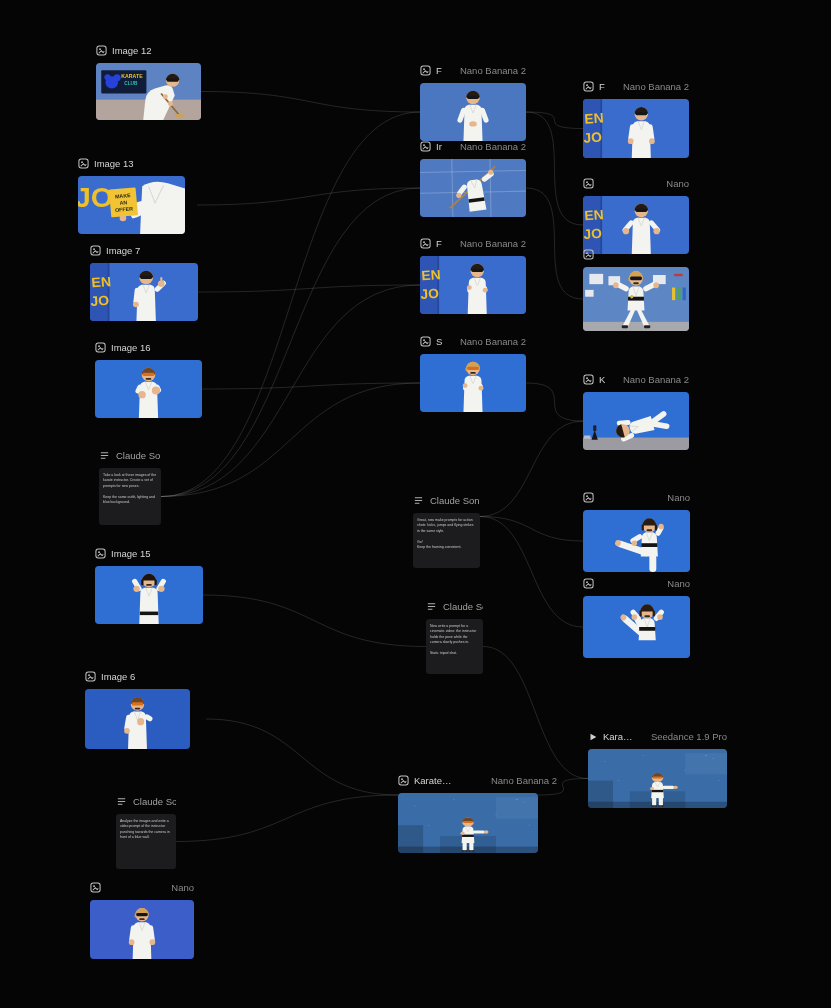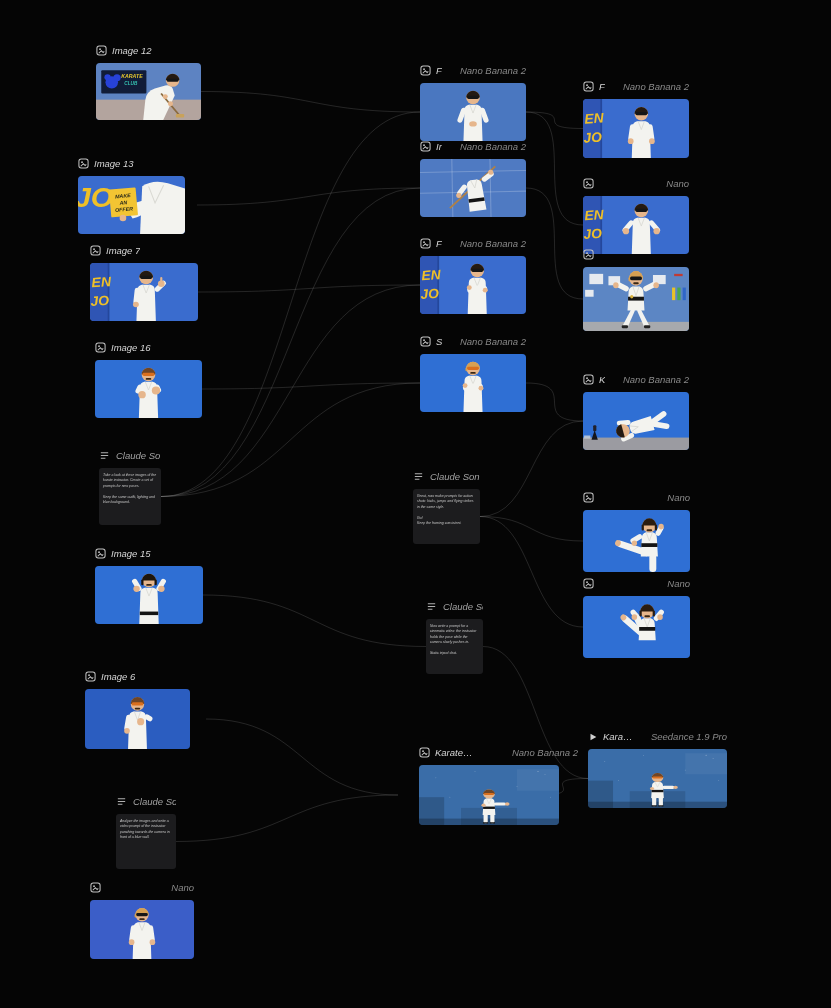--- a/index.html
+++ b/index.html
@@ -1,17 +1,17 @@
 <!DOCTYPE html>
 <html><head>
 <meta charset="utf-8">
 <style>
   html,body{margin:0;padding:0;background:#050505;}
   body{width:831px;height:1008px;overflow:hidden;font-family:"Liberation Sans",sans-serif;position:relative;}
-  #canvas{position:absolute;inset:0;font-style:italic;}
+  #canvas{position:absolute;inset:0;}
   #edges{position:absolute;left:0;top:0;}
   .node{position:absolute;}
   .hdr{display:flex;align-items:center;gap:5px;height:13px;margin-bottom:6px;font-size:9.5px;line-height:13px;}
   .hdr svg{flex:0 0 auto;display:block;}
   .ttl{color:#d6d6d6;white-space:nowrap;overflow:hidden;}
   .ttl.pt{color:#a2a2a2;margin-left:1px;}
   .mdl{margin-left:auto;color:#8a8a8a;white-space:nowrap;text-align:center;}
   .thumb{border-radius:4px;overflow:hidden;display:block;background:#123;}
   .thumb svg{display:block;width:100%;height:100%;}
   .card{background:#1c1c1e;border-radius:3px;padding:5px 4px;color:#c9c9c9;font-size:3.5px;line-height:1.55;white-space:pre-wrap;overflow:hidden;box-sizing:border-box;}
@@ -401,21 +401,21 @@
             <circle cx="7.5" cy="33" r="2.3" fill="#e6b68c"></circle>
             <circle cx="0" cy="14" r="6.4" fill="#e6b68c"></circle>
             <path d="M -6.5 14 A 6.5 6.5 0 0 1 6.5 14 Z" fill="#d6a052"></path>
             <rect x="-7.1" y="13" width="1.8" height="3.6" rx="0.9" fill="#d6a052"></rect>
             <rect x="-5.6" y="12.4" width="11.2" height="3.1" rx="1.4" fill="#d96f1e"></rect>
             <rect x="-2.6" y="17.4" width="5.2" height="1.7" rx="0.85" fill="#3a2714"></rect>
           </g>
         </svg>
       </div>
     </div>
-    <div class="node" style="left: 413px; top: 470px; width: 67px;">
+    <div class="node" style="left: 413px; top: 494px; width: 67px;">
       <div class="hdr">
         <svg width="11" height="11" viewBox="0 0 12 12">
           <path d="M2 3 H10 M2 6 H10 M2 9 H7" stroke="#b0b0b0" stroke-width="1.2" fill="none"></path>
         </svg>
         <span class="ttl pt">Claude Son</span>
       </div>
       <div class="card" style="width:67px;height:55px">Great, now make prompts for action shots: kicks, jumps and flying strikes in the same style.
 
 Go!
 Keep the framing consistent.</div>
@@ -424,21 +424,21 @@
       <div class="hdr">
         <svg width="11" height="11" viewBox="0 0 12 12">
           <path d="M2 3 H10 M2 6 H10 M2 9 H7" stroke="#b0b0b0" stroke-width="1.2" fill="none"></path>
         </svg>
         <span class="ttl pt">Claude So</span>
       </div>
       <div class="card" style="width:57px;height:55px">Now write a prompt for a cinematic video: the instructor holds the pose while the camera slowly pushes in.
 
 Static tripod shot.</div>
     </div>
-    <div class="node" style="left: 398px; top: 746px; width: 159px; margin-left: 21px;">
+    <div class="node" style="left: 398px; top: 774px; width: 159px;">
       <div class="hdr">
         <svg width="11" height="11" viewBox="0 0 12 12">
           <rect x="1" y="1" width="10" height="10" rx="2.5" fill="none" stroke="#c4c4c4" stroke-width="1.1"></rect>
           <circle cx="4.4" cy="4.5" r="1" fill="#c4c4c4"></circle>
           <path d="M3 9 L5.8 6.2 L7.8 8.2 L9 7" stroke="#c4c4c4" stroke-width="1.1" fill="none"></path>
         </svg>
         <span class="ttl">Karate…</span>
         <span class="mdl">Nano Banana 2</span>
       </div>
       <div class="thumb" style="width:140px;height:60px">

